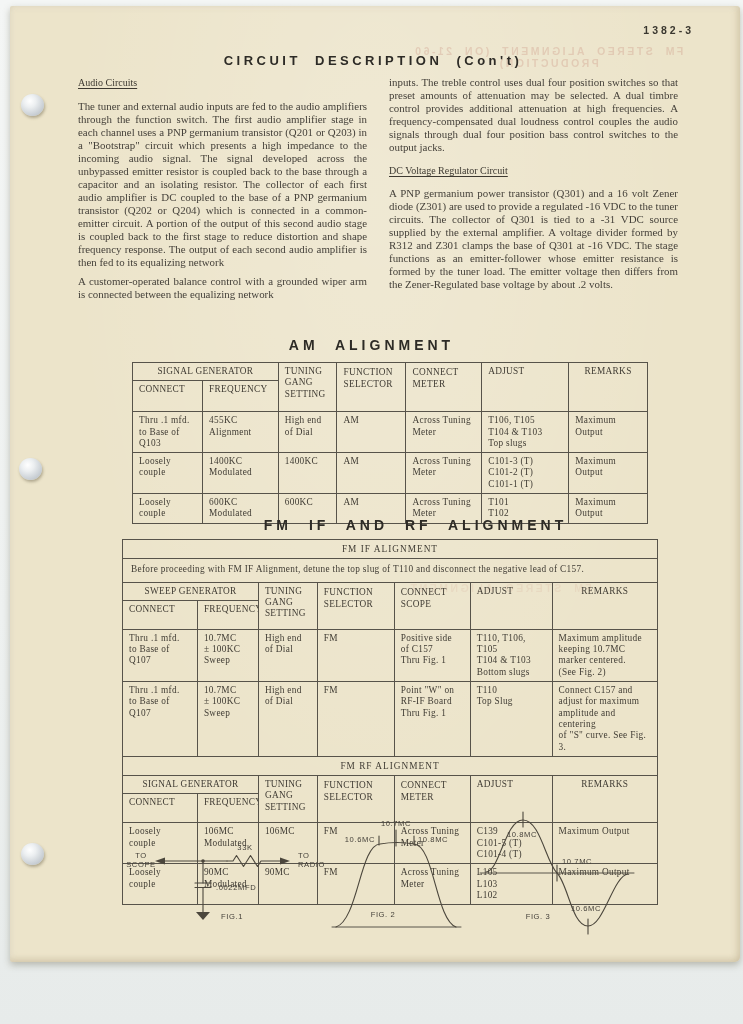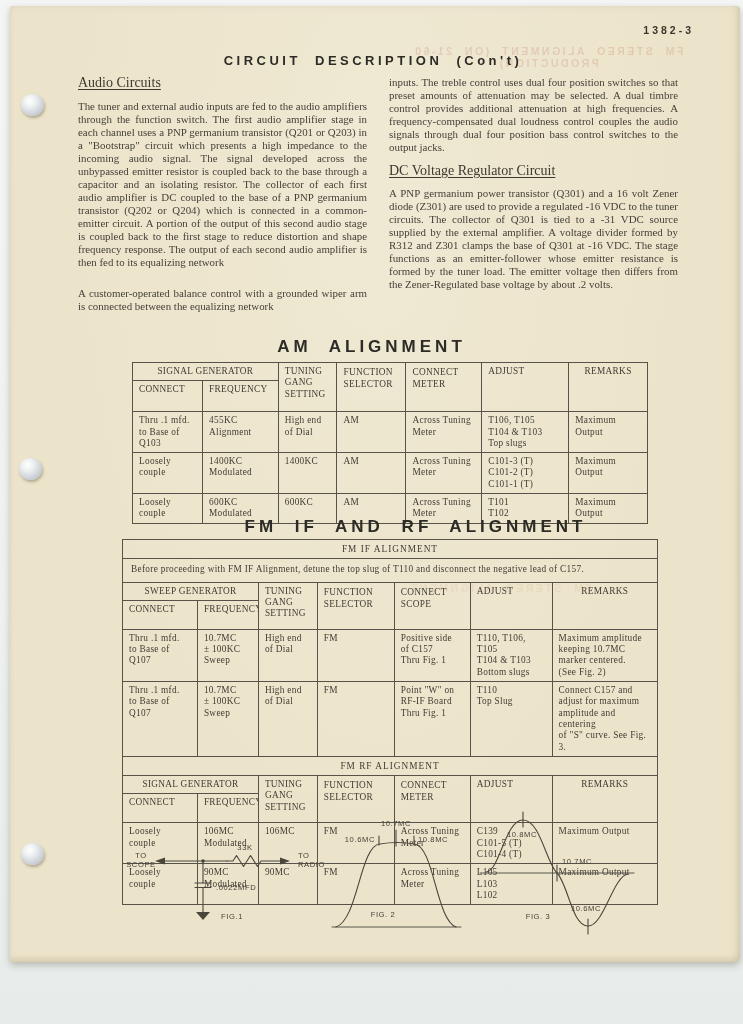--- a/index.html
+++ b/index.html
@@ -33,30 +33,30 @@
     position:absolute;top:47px;left:0;width:726px;text-align:center;
     font-family:"Liberation Sans","DejaVu Sans",sans-serif;
     font-weight:bold;font-size:13px;letter-spacing:3.5px;word-spacing:7px;color:#2d2b26;
   }
   .columns{
     position:absolute;top:70px;left:68px;width:600px;
     display:flex;gap:22px;
   }
   .col{flex:1;font-size:10.9px;line-height:13px;color:#45413a;text-align:justify;}
   .body-heading{
-    font-size:14px;text-decoration:underline;text-underline-offset:2px;
+    font-size:10px;text-decoration:underline;text-underline-offset:2px;
     margin:0 0 11px 0;color:#3d3931;text-align:left;
   }
   .col p{margin:0;}
-  .col p + p{margin-top:18px;}
+  .col p + p{margin-top:6px;}
   .col .body-heading.mid{margin:10px 0 10px 0;}
   .sec-title{
     position:absolute;left:0;width:743px;text-align:center;
     font-family:"Liberation Sans","DejaVu Sans",sans-serif;
-    font-weight:bold;font-size:17px;letter-spacing:4px;word-spacing:9px;color:#2d2b26;
+    font-weight:bold;font-size:14px;letter-spacing:4px;word-spacing:9px;color:#2d2b26;
   }
   table{border-collapse:collapse;table-layout:fixed;position:absolute;background:transparent;padding-left:32px;}
   table,td,th{border:1px solid #57534a;}
   table{border-width:1.5px;}
   td,th{
     font-family:"Liberation Serif","DejaVu Serif",serif;
     font-size:9.3px;line-height:11.3px;color:#403c34;
     padding:3px 6px;vertical-align:top;text-align:left;
     white-space:pre-line;font-weight:normal;letter-spacing:.3px;
     overflow:hidden;

